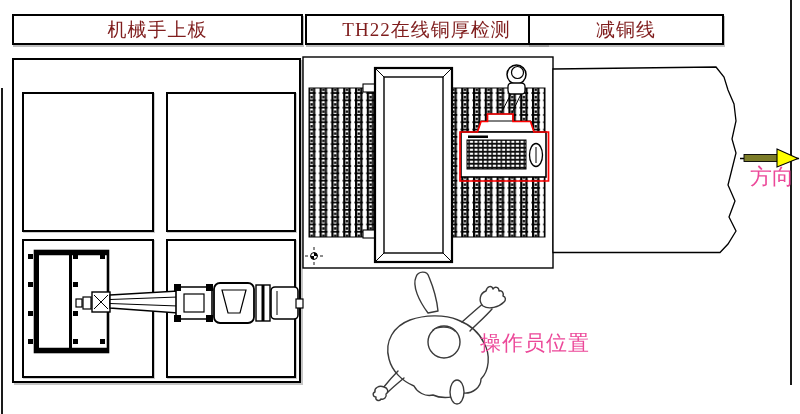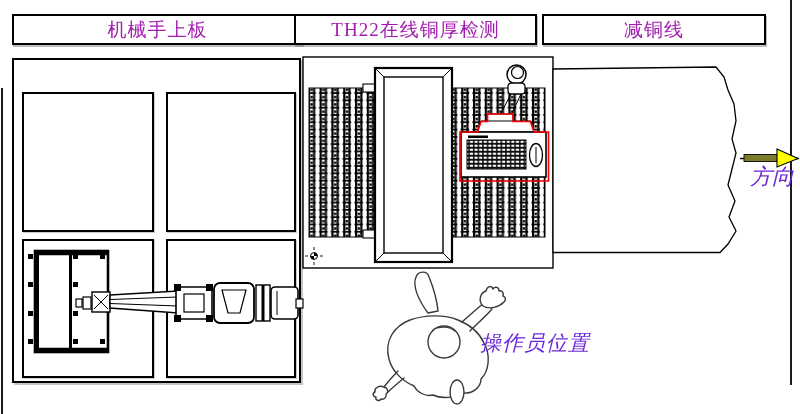--- a/index.html
+++ b/index.html
@@ -3,43 +3,43 @@
 <meta charset="utf-8">
 <style>
   html,body{margin:0;padding:0;background:#fff;}
   .sheet{position:relative;width:800px;height:414px;background:#ffffff;overflow:hidden;
          font-family:"Liberation Serif",serif;}
   .edge{position:absolute;background:#1a1a1a;width:1.5px;}
   .edge-left{left:1px;top:88px;height:326px;}
   .edge-right{left:790px;top:0;height:385px;}
   .hcell{position:absolute;top:14px;height:31px;border:2px solid #000;background:#fff;
          box-sizing:border-box;display:flex;align-items:center;justify-content:center;
-         font-size:19px;color:#a21caf;letter-spacing:1px;box-shadow:1px 2px 0 rgba(110,110,110,.45);}
+         font-size:19px;color:#7f1d1d;letter-spacing:1px;box-shadow:1px 2px 0 rgba(110,110,110,.45);}
   .box{position:absolute;border:2px solid #000;background:#fff;box-sizing:border-box;
        box-shadow:2px 2px 0 rgba(110,110,110,.4);}
   .art{position:absolute;left:0;top:0;}
-  .label{position:absolute;color:#6d28d9;white-space:nowrap;font-style:italic;}
+  .label{position:absolute;color:#ec4899;white-space:nowrap;}
   .dir-label{left:750px;top:162px;font-size:22px;}
   .op-label{left:480px;top:329px;font-size:21px;letter-spacing:1px;}
 </style>
 </head>
 <body>
 
 <div class="sheet">
 
   <div class="edge edge-left"></div>
   <div class="edge edge-right"></div>
 
   <div class="hcell" style="left:12px;width:291px;">
     <span>机械手上板</span>
   </div>
-  <div class="hcell" style="left:294px;width:243px;">
+  <div class="hcell" style="left:305px;width:243px;">
     <span>TH22在线铜厚检测</span>
   </div>
-  <div class="hcell" style="left:542px;width:224px;">
+  <div class="hcell" style="left:528px;width:196px;">
     <span>减铜线</span>
   </div>
 
   <div class="box" style="left:12px;top:58px;width:289px;height:325px;"></div>
   <div class="box" style="left:22px;top:92px;width:132px;height:140px;box-shadow:1px 1px 0 rgba(110,110,110,.35);"></div>
   <div class="box" style="left:166px;top:92px;width:130px;height:140px;box-shadow:1px 1px 0 rgba(110,110,110,.35);"></div>
   <div class="box" style="left:22px;top:239px;width:132px;height:139px;box-shadow:1px 1px 0 rgba(110,110,110,.35);"></div>
   <div class="box" style="left:166px;top:239px;width:130px;height:139px;box-shadow:1px 1px 0 rgba(110,110,110,.35);"></div>
 
   <svg class="art" width="800" height="414" viewBox="0 0 800 414">

